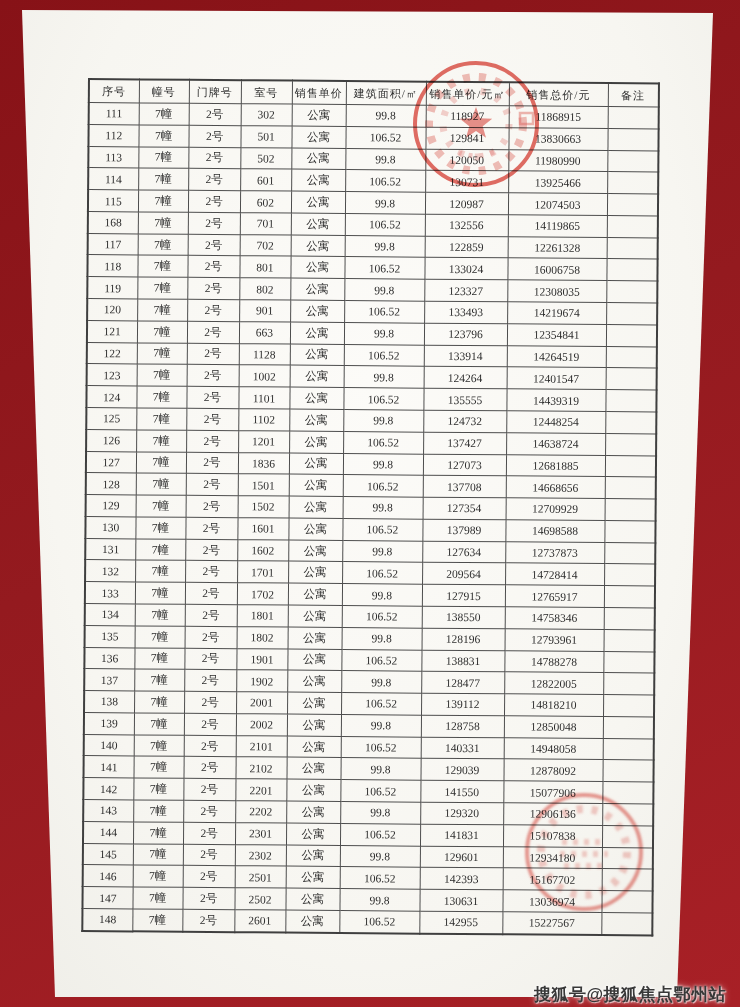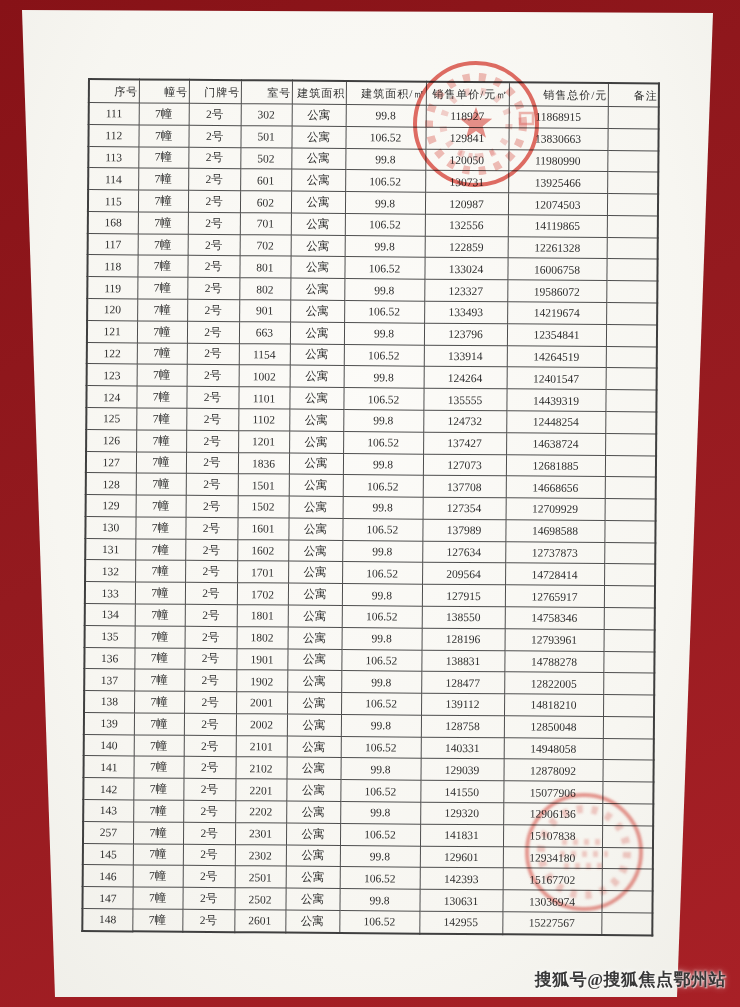--- a/index.html
+++ b/index.html
@@ -20,27 +20,27 @@
   }
   table.price-table, table.price-table th, table.price-table td {
     border:1px solid #4e4e4e;
   }
   table.price-table { border:2px solid #3f3f3f; }
   th, td {
     text-align:center; vertical-align:middle; padding:0;
     font-size:11.5px; color:#2d2d2d; font-weight:normal;
     white-space:nowrap; overflow:hidden;
   }
-  thead th { height:22px; font-size:11px; letter-spacing:1px;text-align:right; }
+  thead th { height:22px; font-size:11px; letter-spacing:1px; }
   .stamp { position:absolute; mix-blend-mode:multiply; pointer-events:none; }
   .stamp-top { left:408px; top:56px; opacity:0.8; }
   .stamp-bottom { left:522px; top:790px; opacity:0.55; }
   .watermark {
-    position:absolute; right:14px; bottom:16px;
-    font-family:Liberation Serif, serif;
+    position:absolute; right:14px; bottom:1px;
+    font-family:Liberation Sans, sans-serif;
     font-weight:bold; font-size:17px; color:#383838; letter-spacing:0.5px;
     text-shadow: 0 0 3px rgba(255,255,255,0.95), 0 0 7px rgba(255,255,255,0.65),
                  1px 1px 0 rgba(255,255,255,0.5);
     text-align: right;
   }
 </style>
 </head>
 <body>
 
 <div class="paper"></div>
@@ -56,21 +56,21 @@
     <col style="width:83px">
       <col style="width:99px">
       <col style="width:51px">
   </colgroup>
   <thead>
     <tr>
         <th>序号</th>
         <th>幢号</th>
         <th>门牌号</th>
         <th>室号</th>
-        <th>建筑面积</th>
+        <th>销售单价</th>
         <th>建筑面积/㎡</th>
         <th>销售单价/元㎡</th>
         <th>销售总价/元</th>
         <th>备注</th>
       </tr>
   </thead>
   <tbody>
       <tr>
         <td>111</td>
         <td>7幢</td>
@@ -160,21 +160,21 @@
         <td></td>
       </tr>
       <tr>
         <td>119</td>
         <td>7幢</td>
         <td>2号</td>
         <td>802</td>
         <td>公寓</td>
         <td>99.8</td>
         <td>123327</td>
-        <td>19586072</td>
+        <td>12308035</td>
         <td></td>
       </tr>
       <tr>
         <td>120</td>
         <td>7幢</td>
         <td>2号</td>
         <td>901</td>
         <td>公寓</td>
         <td>106.52</td>
         <td>133493</td>
@@ -189,21 +189,21 @@
         <td>公寓</td>
         <td>99.8</td>
         <td>123796</td>
         <td>12354841</td>
         <td></td>
       </tr>
       <tr>
         <td>122</td>
         <td>7幢</td>
         <td>2号</td>
-        <td>1154</td>
+        <td>1128</td>
         <td>公寓</td>
         <td>106.52</td>
         <td>133914</td>
         <td>14264519</td>
         <td></td>
       </tr>
       <tr>
         <td>123</td>
         <td>7幢</td>
         <td>2号</td>
@@ -428,21 +428,21 @@
         <td>7幢</td>
         <td>2号</td>
         <td>2202</td>
         <td>公寓</td>
         <td>99.8</td>
         <td>129320</td>
         <td>12906136</td>
         <td></td>
       </tr>
       <tr>
-        <td>257</td>
+        <td>144</td>
         <td>7幢</td>
         <td>2号</td>
         <td>2301</td>
         <td>公寓</td>
         <td>106.52</td>
         <td>141831</td>
         <td>15107838</td>
         <td></td>
       </tr>
       <tr>

